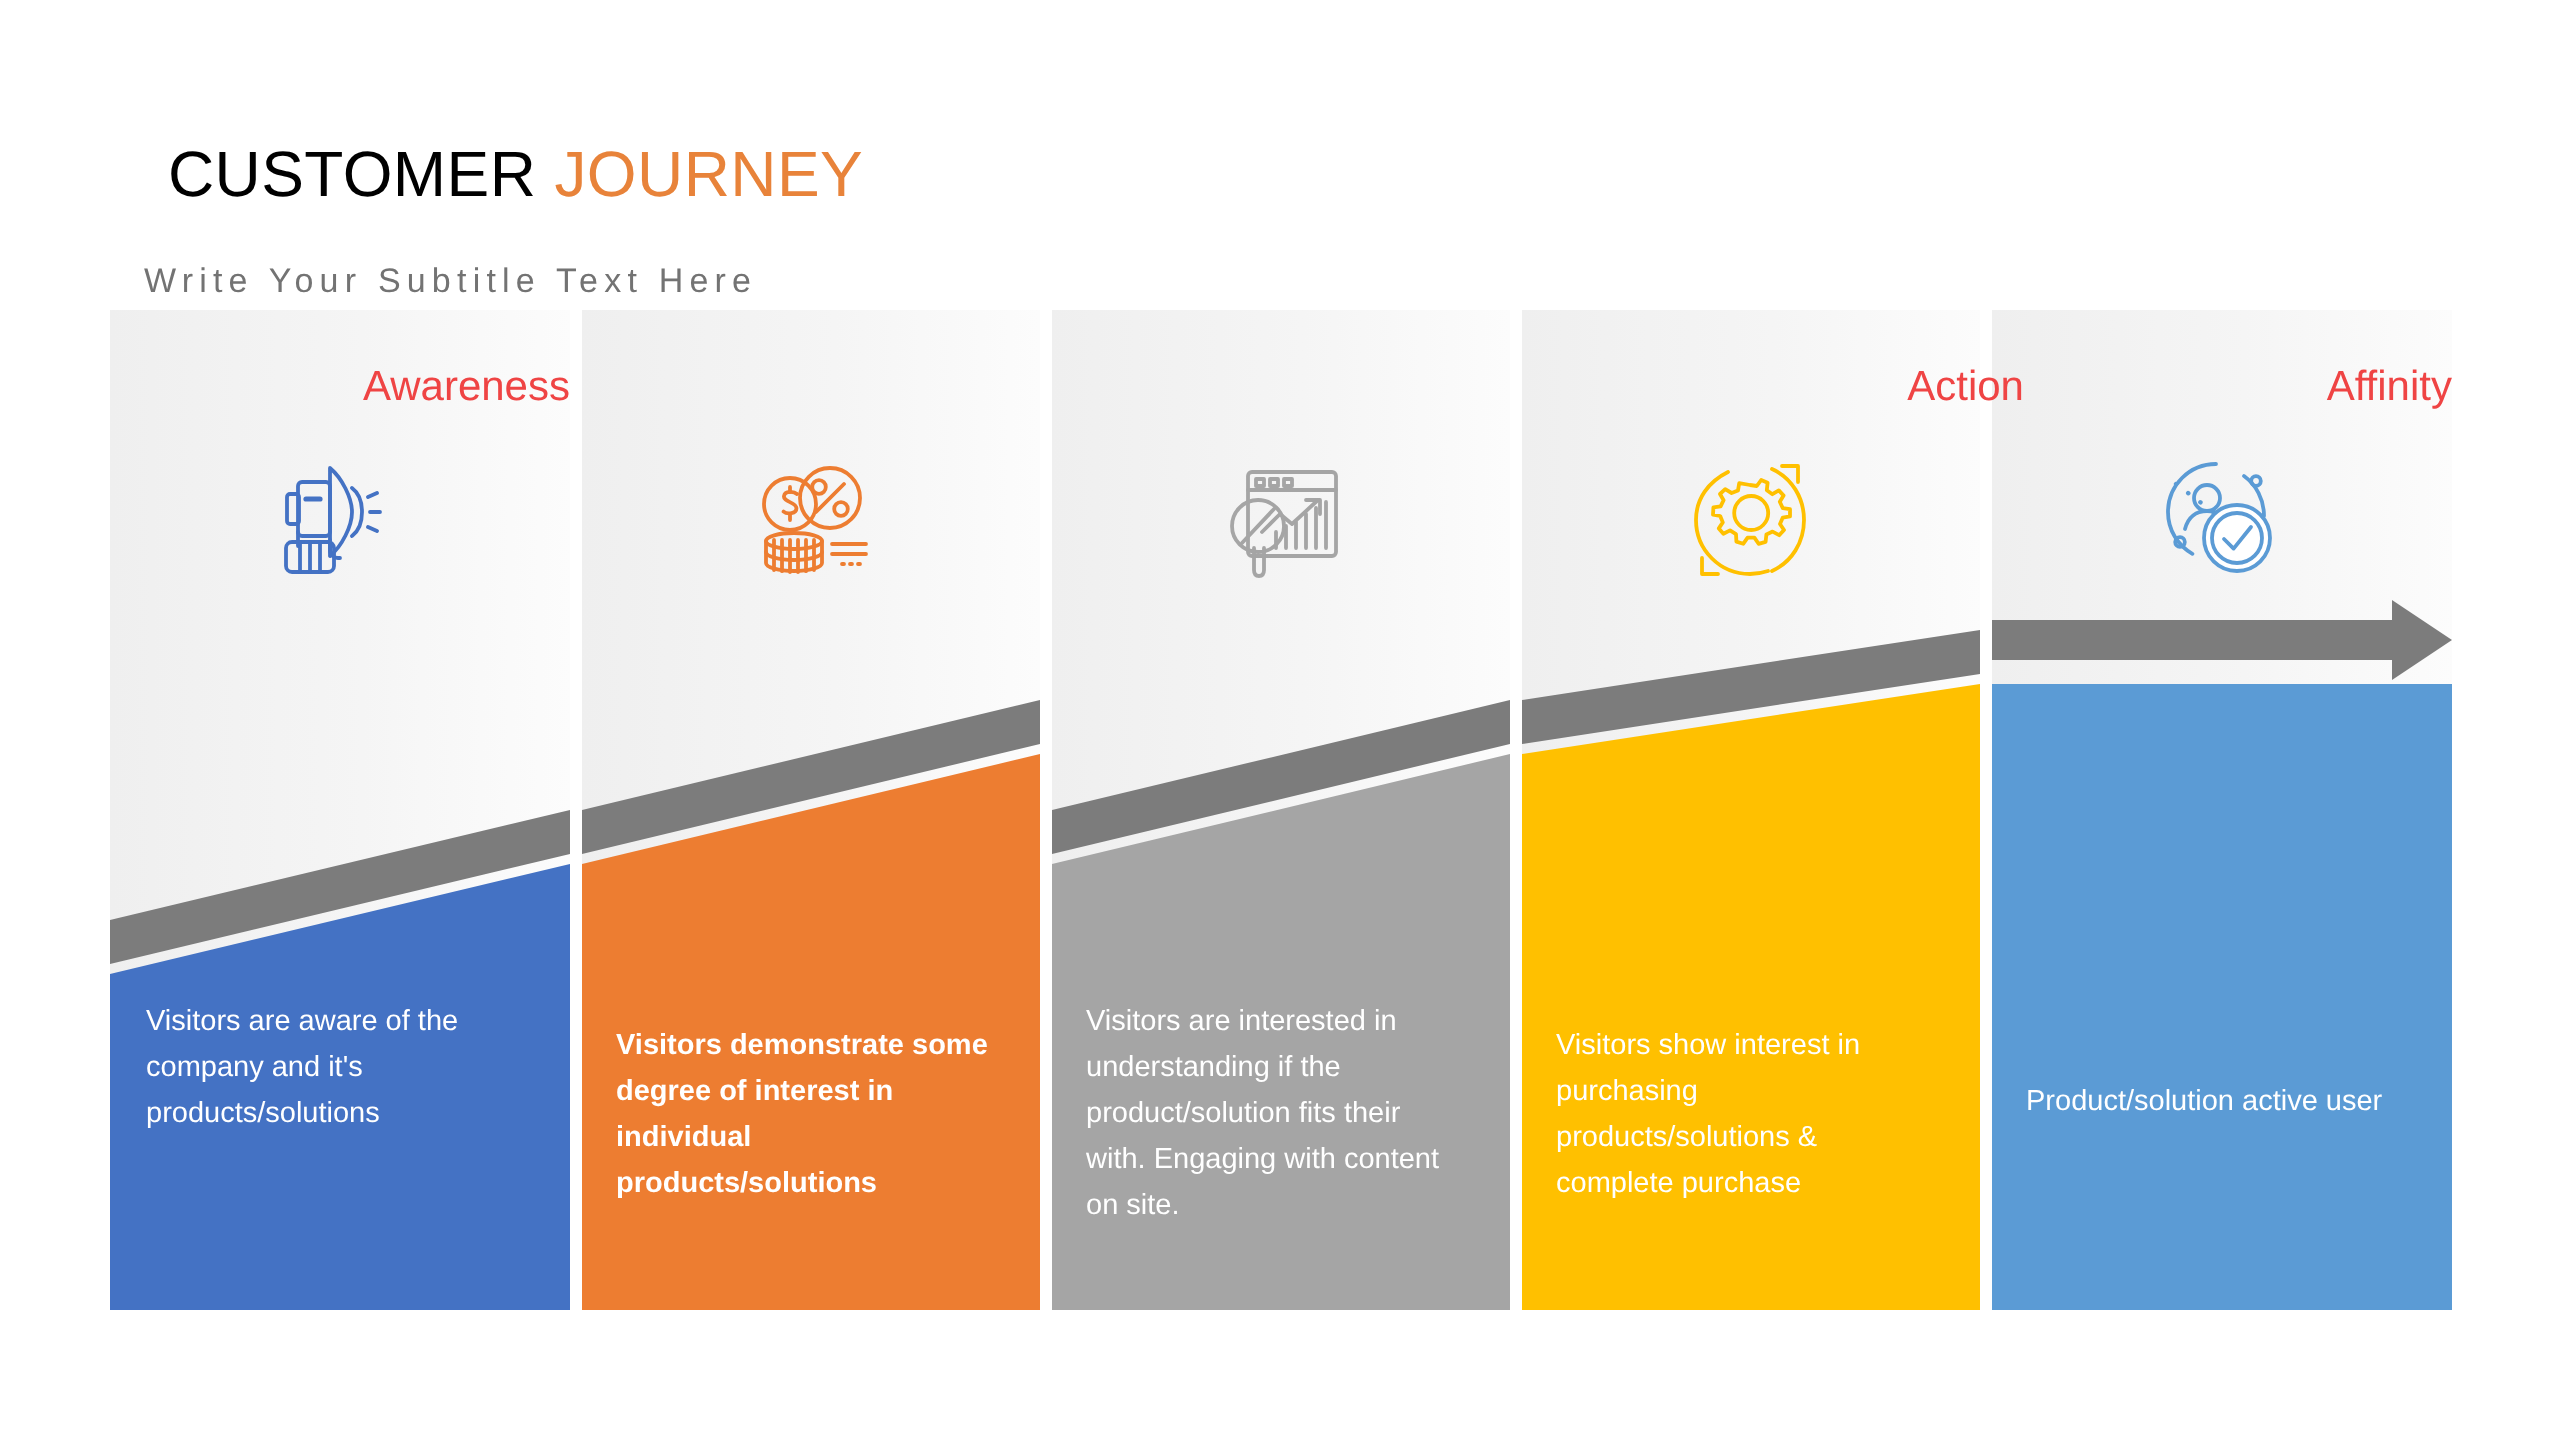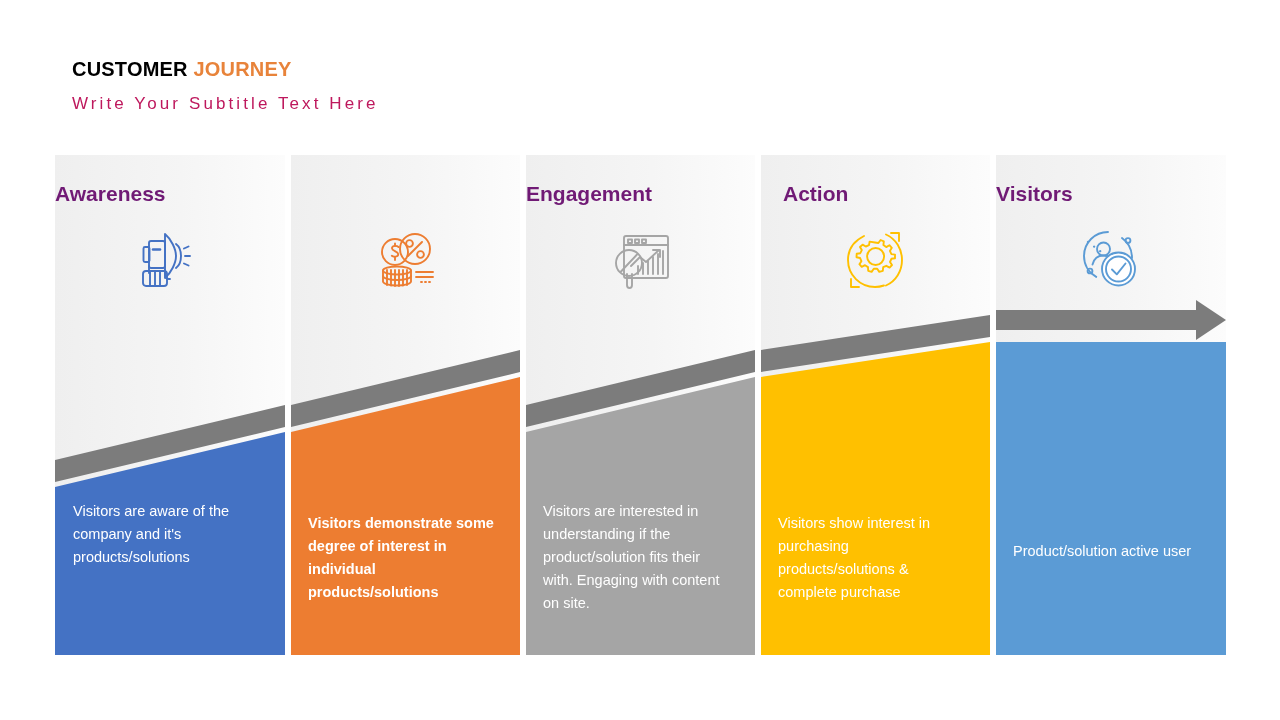--- a/index.html
+++ b/index.html
@@ -15,35 +15,35 @@
     overflow: hidden;
   }
 
   
   #title-block {
     position: absolute;
     left: 72px;
     top: 58px;
   }
   #main-title {
-    font-size: 20px;
-    font-weight: bold;
+    font-size: 32px;
+    font-weight: normal;
     letter-spacing: 0.2px;
     line-height: 1.1;
-    margin: 0;
+    margin: 12px;
     white-space: nowrap;
   }
   #main-title .t-dark { color: #000000; }
   #main-title .t-accent { color: #E8833A; }
 
   #subtitle {
     margin: 0;
     padding-top: 14px;
     font-size: 17px;
-    color: #be185d;
+    color: #737373;
     letter-spacing: 3.1px;
     font-weight: 400;
     white-space: nowrap;
   }
 
   
   #journey-diagram {
     position: absolute;
     left: 0;
     top: 0;
@@ -51,24 +51,24 @@
     height: 720px;
   }
   #journey-svg {
     position: absolute;
     left: 0;
     top: 0;
   }
 
   .stage-heading {
     position: absolute;
-    text-align: left;
+    text-align: right;
     font-size: 21px;
-    font-weight: bold;
-    color: #701a75;
+    font-weight: normal;
+    color: #ef4444;
     top: 182px;
     pointer-events: none;
   }
 
   .stage-desc {
     position: absolute;
     color: #FFFFFF;
     font-size: 14.5px;
     line-height: 1.58;
   }
@@ -212,23 +212,22 @@
       <path d="M 6 12 L 46 42" stroke-dasharray="0.1 7.5" stroke-width="2.2"></path>
       <circle cx="46" cy="10.5" r="2.4"></circle>
       <circle cx="8" cy="41" r="2.4"></circle>
       <circle cx="36.5" cy="39" r="16.5" fill="#FFFFFF"></circle>
       <circle cx="36.5" cy="39" r="12.5"></circle>
       <polyline points="30,39.5 34.8,44.3 43.5,33.5"></polyline>
     </g>
   </svg>
 
   <div class="stage-heading" style="left:55px;  width:230px;">Awareness</div>
-  <div class="stage-heading" style="left:526px; width:229px;">Engagement</div>
   <div class="stage-heading" style="left:761px; width:229px;margin-left:22px;">Action</div>
-  <div class="stage-heading" style="left:996px; width:230px;">Visitors</div>
+  <div class="stage-heading" style="left:996px; width:230px;">Affinity</div>
 
   <div class="stage-desc" style="left:73px;  top:500px; width:184px;">Visitors are aware of the company and it's products/solutions</div>
 
   <div class="stage-desc" style="left:308px; top:512px; width:188px;font-weight:bold;">Visitors demonstrate some degree of interest in individual products/solutions</div>
 
   <div class="stage-desc" style="left:543px; top:500px; width:188px;">Visitors are interested in understanding if the product/solution fits their with. Engaging with content on site.</div>
 
   <div class="stage-desc" style="left:1013px; top:540px; width:196px;">Product/solution active user</div>
 
   <div class="stage-desc" style="left:778px; top:512px; width:190px;">Visitors show interest in purchasing products/solutions &amp; complete purchase</div>

